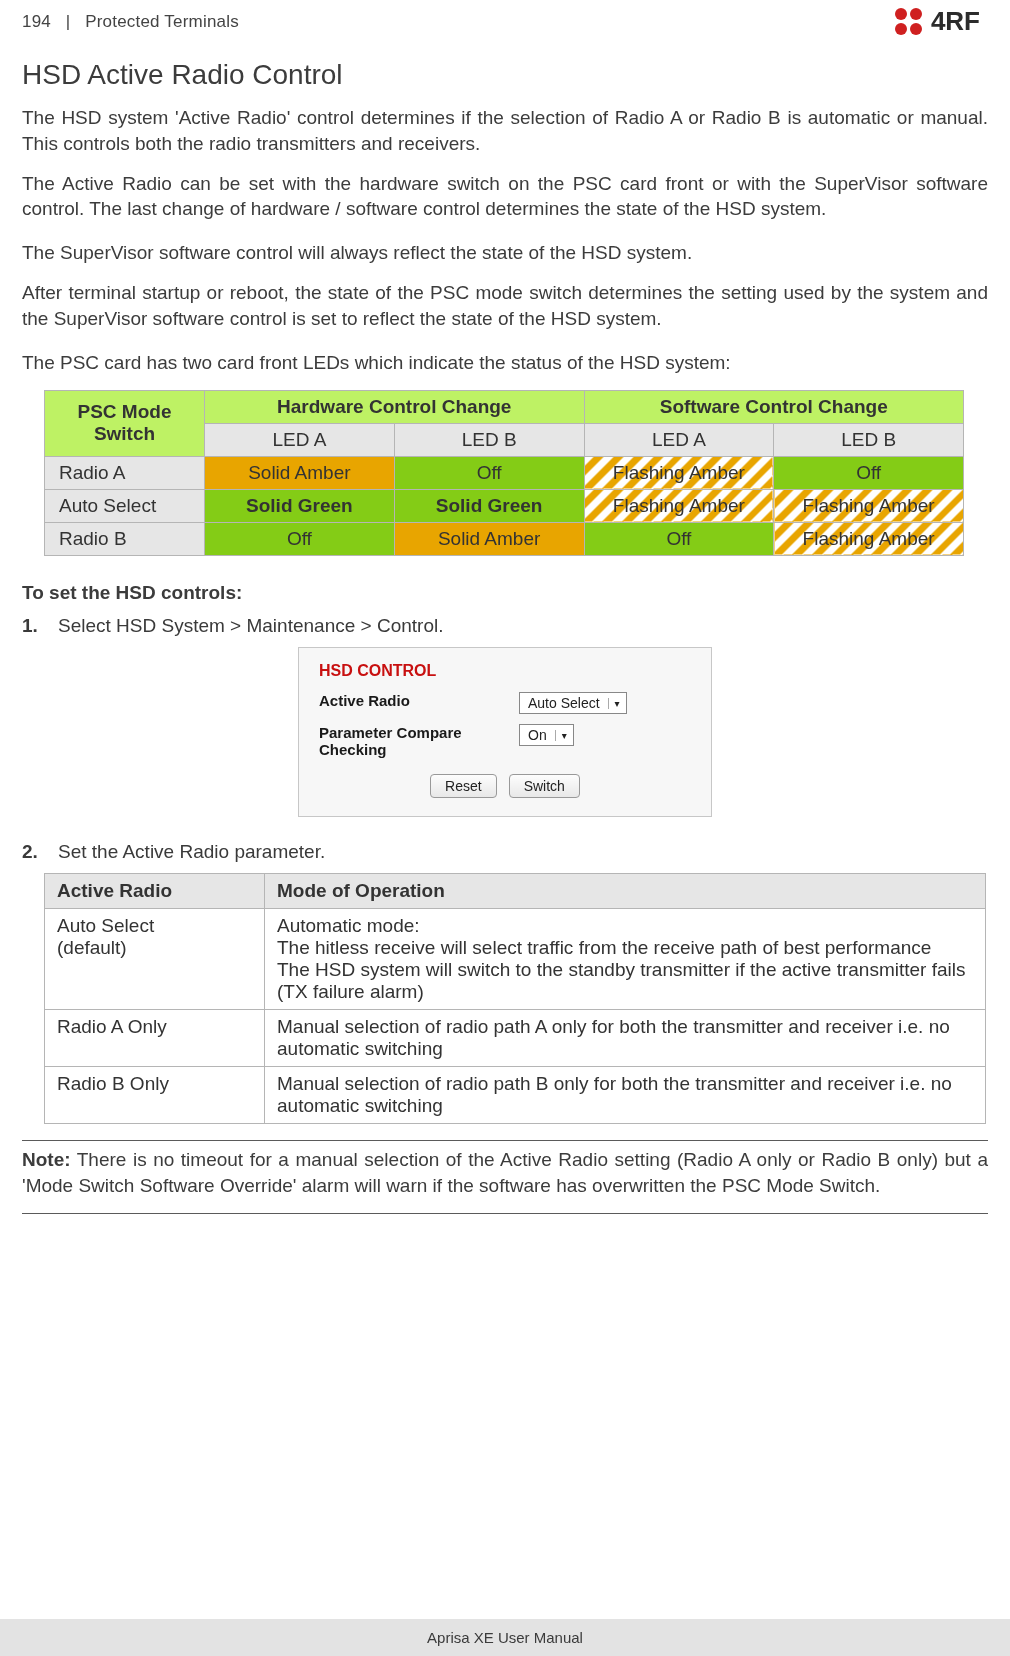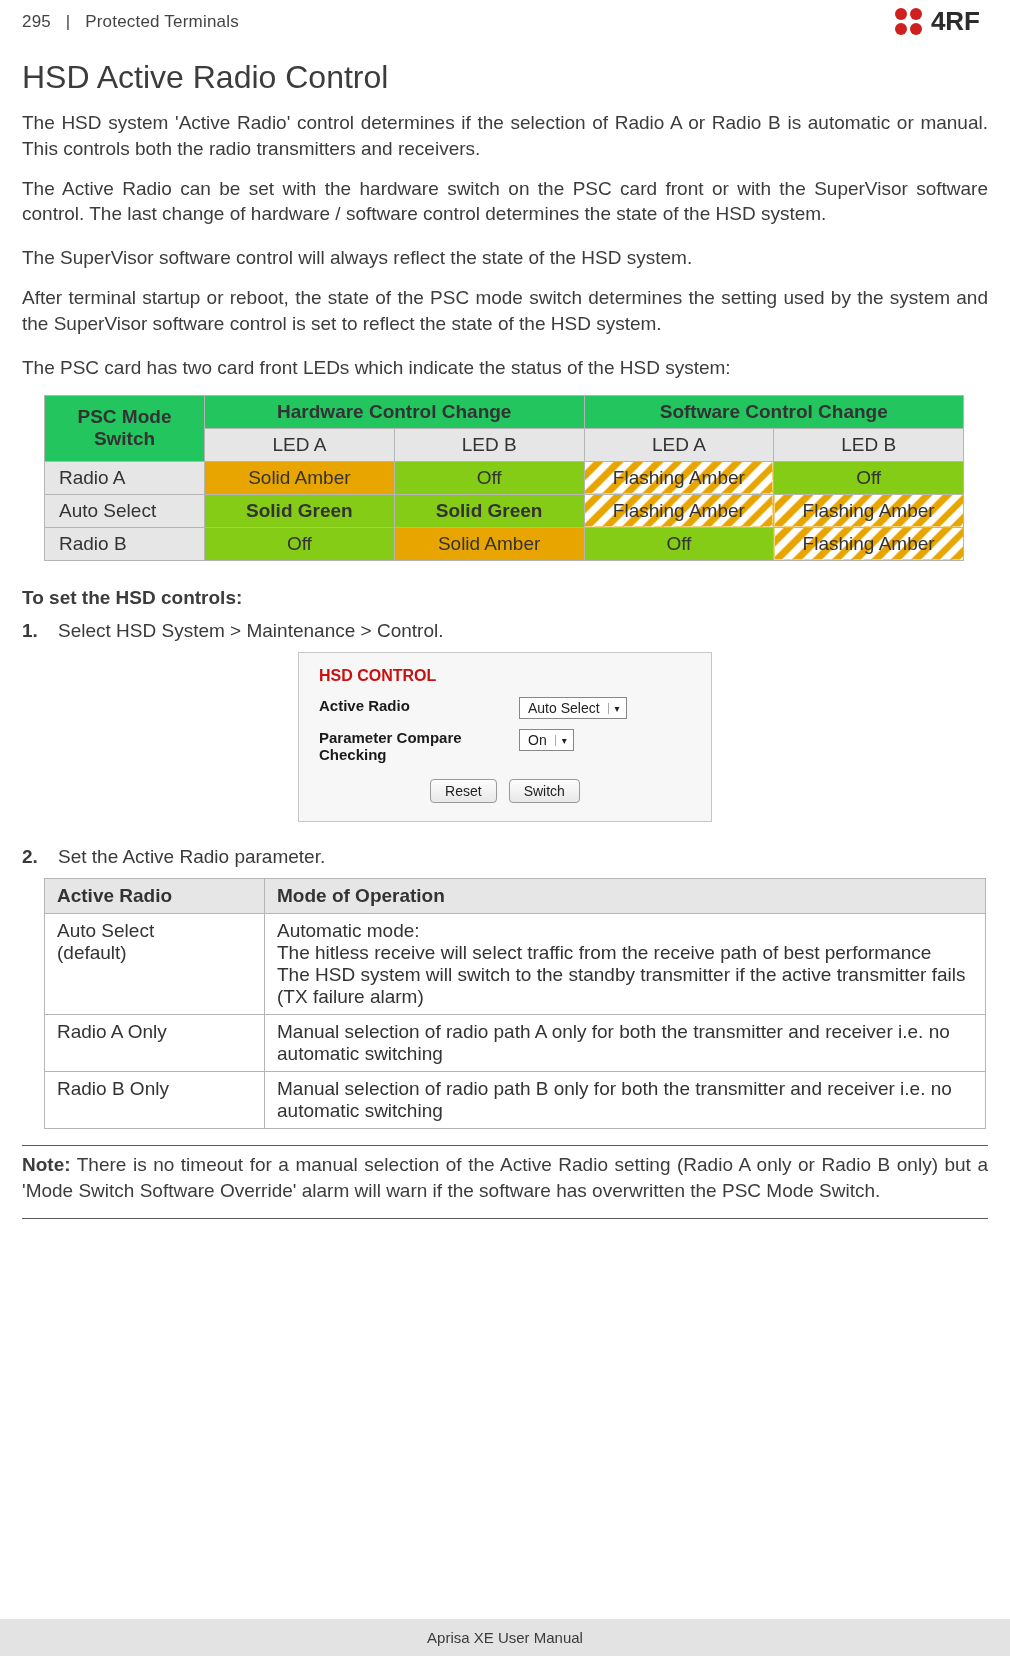--- a/index.html
+++ b/index.html
@@ -16,34 +16,34 @@
   justify-content: space-between;
   align-items: center;
   padding: 6px 22px 0 22px;
 }
 .page-header .left { font-size: 17px; color: #444; letter-spacing: .2px; }
 .logo { display: flex; align-items: center; gap: 6px; padding-right: 8px; }
 .logo-dots { display: flex; flex-wrap: wrap; width: 30px; height: 28px; gap: 3px; }
 .logo-dots span { width: 12px; height: 12px; border-radius: 50%; background: #cf2020; }
 .logo-text { font-weight: 700; font-size: 26px; color: #2c2c2c; }
 .content { padding: 22px 22px 60px 22px; }
-h2.title { font-weight: 400; font-size: 32px; color: #3c3c3c; margin-bottom: 14px; }
+h2.title { font-weight: 400; font-size: 28px; color: #3c3c3c; margin-bottom: 14px; }
 p { font-size: 19px; line-height: 1.36; margin-bottom: 14px; text-align: justify; color: #3c3c3c; }
 p.nm { margin-bottom: 18px; }
 
 
 .led-table { border-collapse: collapse; margin: 8px 0 24px 22px; width: 920px; }
 .led-table th, .led-table td {
   border: 1px solid #b5b5b5;
   font-size: 19px;
   text-align: center;
   padding: 5px 8px;
   color: #333;
 }
-.led-table th { background: #22c55e; font-weight: 700; }
+.led-table th { background: #bef264; font-weight: 700; }
 .led-table .sub { background: #e6e6e6; font-weight: 400; }
 .led-table .rowlabel { background: #e6e6e6; text-align: left; padding-left: 14px; }
 .off { background: #84cc16; }
 .solid-amber { background: #e8a500; }
 .solid-green { background: #84cc16; font-weight: bold; }
 .flash-amber {
   background: repeating-linear-gradient(135deg,#ffffff 0px,#ffffff 7px,#e8a500 7px,#e8a500 14px);
 }
 
 .subhead { font-weight: 700; font-size: 19px; margin: 4px 0 10px 0; }
@@ -110,21 +110,21 @@
   font-size: 15px;
   padding: 10px 0;
   color: #3b3b3b;
 }
 </style>
 </head>
 <body>
 
 <div class="page-header">
   <div class="left">
-    <span>295</span>
+    <span>194</span>
     <span>&nbsp;&nbsp;|&nbsp;&nbsp;</span>
     <span>Protected Terminals</span>
   </div>
   <div class="logo">
     <span class="logo-dots">
       <span></span>
         <span></span>
         <span></span>
         <span></span>
     </span>

